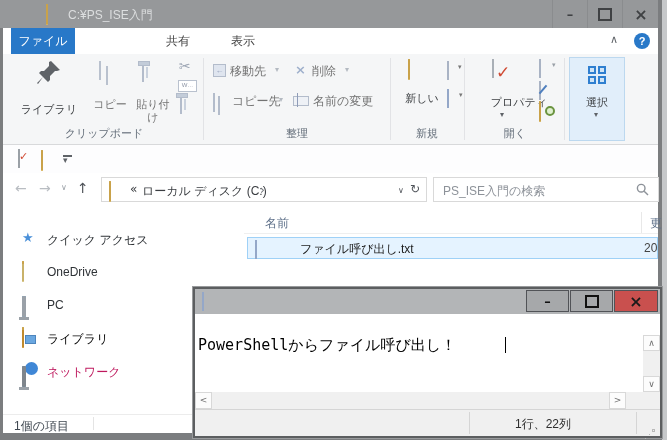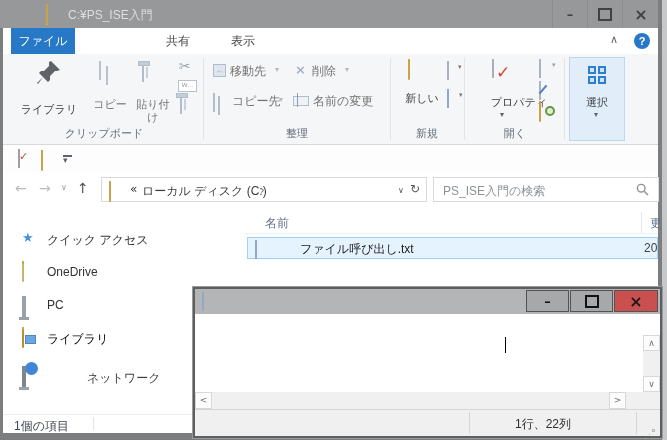--- a/index.html
+++ b/index.html
@@ -226,21 +226,21 @@
       <span class="a txt12" style="left:25px;top:2px;color:#2f3337;">OneDrive</span>
     </div>
     <div class="a" style="left:19px;top:124px;width:200px;height:17px;">
       <span class="a fold" style="left:0;top:1px;width:15px;height:13px;background:#eeb24a;border-color:#c08a2e;"></span>
       <span class="a" style="left:3px;top:6px;width:9px;height:7px;background:#6aa7e0;border:1px solid #4d85bd;"></span>
       <span class="a txt12" style="left:25px;top:2px;color:#000000;">ライブラリ</span>
     </div>
     <div class="a" style="left:19px;top:157px;width:200px;height:17px;">
       <span class="a" style="left:3px;top:0;width:13px;height:13px;border-radius:50%;background:#3f87d6;"></span>
       <span class="a mon" style="left:0;top:6px;width:11px;height:8px;border-color:#7e858c;"></span>
-      <span class="a txt12" style="left:25px;top:8px;color:#404040;margin-left:40px;">ネットワーク</span>
+      <span class="a txt12" style="left:25px;top:2px;color:#be185d;">ネットワーク</span>
     </div>
 
     <div class="a" style="left:241px;top:7px;width:414px;height:22px;">
       <span class="a" style="left:21px;top:3px;font-size:12px;color:#5f718a;">名前</span>
       <div class="a" style="left:397px;top:0;width:1px;height:22px;background:#e8e8e8;"></div>
       <span class="a" style="left:406px;top:3px;font-size:12px;color:#5f718a;">更</span>
       <div class="a" style="left:0;top:21px;width:414px;height:1px;background:#efefef;"></div>
     </div>
     <div class="a" style="left:244px;top:32px;width:411px;height:22px;background:#e5f3ff;border:1px solid #9fd1f7;box-sizing:border-box;">
       <span class="a npfile" style="left:7px;top:3px;width:13px;height:15px;"><span class="strip"></span><span class="lines"></span></span>
@@ -264,20 +264,21 @@
       <div class="a winbtn" style="left:375px;top:1px;width:43px;height:22px;background:#a6a8aa;border:1px solid #515357;box-sizing:border-box;">
         <span style="width:10px;height:9px;border:2px solid #111;display:inline-block;"></span>
       </div>
       <div class="a winbtn" style="left:419px;top:1px;width:44px;height:22px;background:#c9504e;border:1px solid #515357;box-sizing:border-box;">
         <span class="glyph" style="color:#1a1a1a;font-weight:bold;font-size:16px;">×</span>
       </div>
     </div>
 
 
     <div class="a" style="left:0;top:46px;width:448px;height:57px;background:#fff;overflow:hidden;">
+      <span style="position:absolute;left:3px;top:1px;font-family:'DejaVu Sans Mono',monospace;font-size:15px;color:#000;white-space:nowrap;">PowerShellからファイル呼び出し！</span>
       <span class="a caret" style="left:310px;top:2px;"></span>
     </div>
 
     <div class="a" style="left:448px;top:46px;width:17px;height:57px;background:#f0f0f0;">
       <div class="a scrbox glyph" style="left:0;top:0;width:17px;height:16px;line-height:14px;">∧</div>
       <div class="a scrbox glyph" style="left:0;top:41px;width:17px;height:16px;line-height:14px;">∨</div>
     </div>
 
     <div class="a" style="left:0;top:103px;width:448px;height:17px;background:#f0f0f0;">
       <div class="a scrbox glyph" style="left:0;top:0;width:17px;height:17px;line-height:15px;">&lt;</div>

